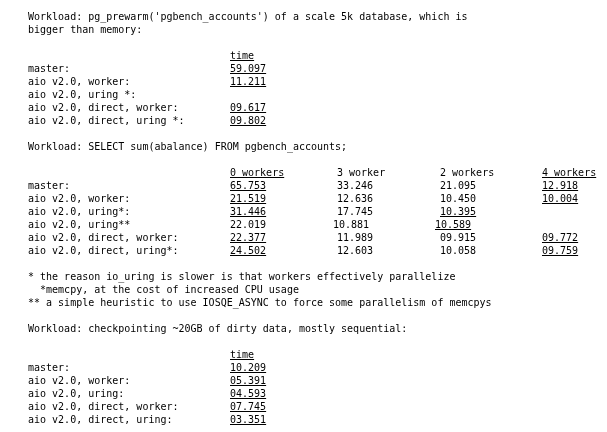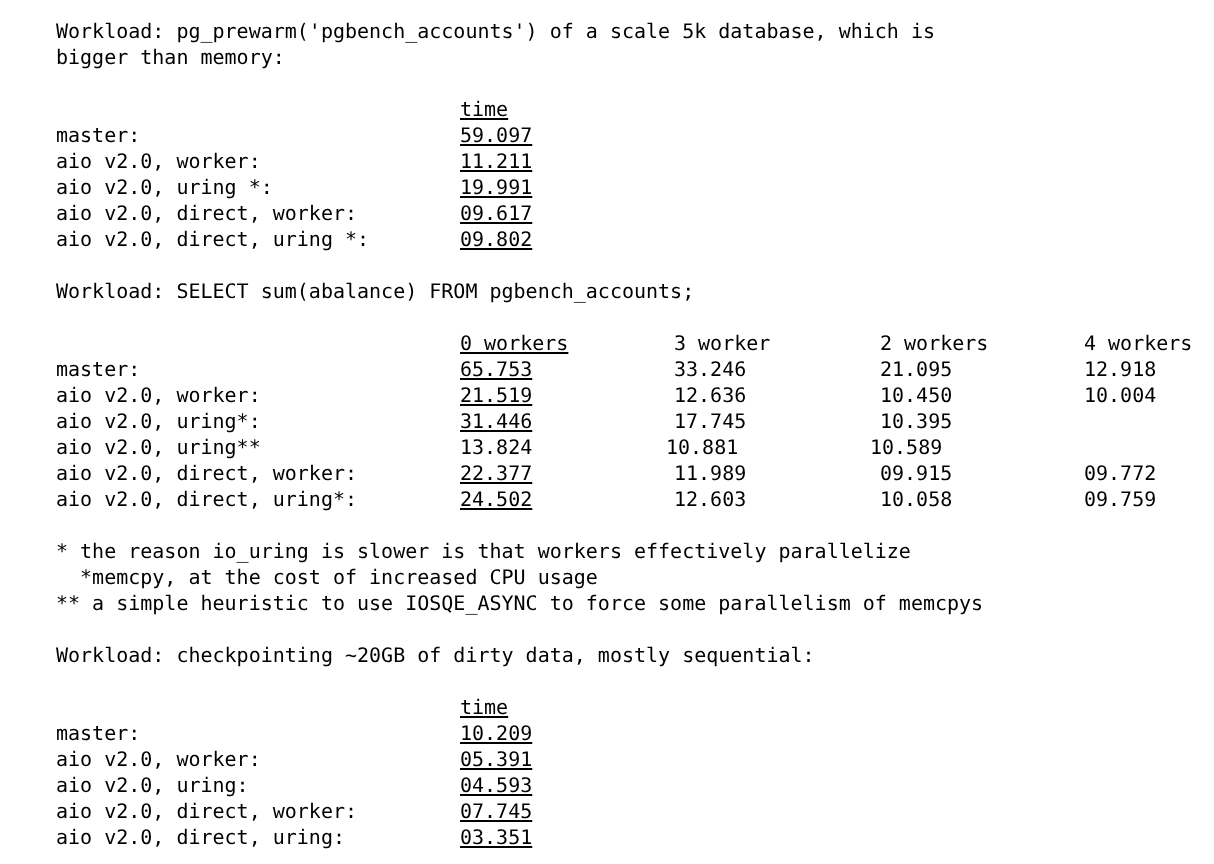--- a/index.html
+++ b/index.html
@@ -17,42 +17,42 @@
     color: #000000;
     margin-left: 12px;
   }
   .line { white-space: pre; height: 13px; }
   .row  { display: flex; }
   .label { flex: 0 0 202px; width: 202px; white-space: pre; }
   .val   { white-space: pre; }
   .c0 { flex: 0 0 107px; width: 107px; text-decoration: underline; }
   .c1 { flex: 0 0 103px; width: 103px; }
   .c2 { flex: 0 0 102px; width: 102px; }
-  .c3 { flex: 0 0 auto; }
+  .c3 { flex: 0 0 auto; text-decoration: underline; }
 </style>
 </head>
 <body>
 
 <div class="doc">
 
   <div class="line">Workload: pg_prewarm('pgbench_accounts') of a scale 5k database, which is</div>
   <div class="line">bigger than memory:</div>
   <div class="line"></div>
 
   <div class="line row">
     <span class="label"></span><span class="val c0">time</span>
   </div>
   <div class="line row">
     <span class="label">master:</span><span class="val c0">59.097</span>
   </div>
   <div class="line row">
     <span class="label">aio v2.0, worker:</span><span class="val c0">11.211</span>
   </div>
   <div class="line row">
-    <span class="label">aio v2.0, uring *:</span><span class="val c0">19.991</span>
+    <span class="label">aio v2.0, uring *:</span>
   </div>
   <div class="line row">
     <span class="label">aio v2.0, direct, worker:</span><span class="val c0">09.617</span>
   </div>
   <div class="line row">
     <span class="label">aio v2.0, direct, uring *:</span><span class="val c0">09.802</span>
   </div>
   <div class="line"></div>
 
   <div class="line">Workload: SELECT sum(abalance) FROM pgbench_accounts;</div>
@@ -64,21 +64,21 @@
   <div class="line row">
     <span class="label">master:</span><span class="val c0">65.753</span><span class="val c1">33.246</span><span class="val c2">21.095</span><span class="val c3">12.918</span>
   </div>
   <div class="line row">
     <span class="label">aio v2.0, worker:</span><span class="val c0">21.519</span><span class="val c1">12.636</span><span class="val c2">10.450</span><span class="val c3">10.004</span>
   </div>
   <div class="line row">
     <span class="label">aio v2.0, uring*:</span><span class="val c0">31.446</span><span class="val c1">17.745</span><span class="val c3">10.395</span>
   </div>
   <div class="line row">
-    <span class="label">aio v2.0, uring**</span><span class="val c1">13.824</span><span class="val c2">10.881</span><span class="val c3">10.589</span>
+    <span class="label">aio v2.0, uring**</span><span class="val c1">22.019</span><span class="val c2">10.881</span><span class="val c3">10.589</span>
   </div>
   <div class="line row">
     <span class="label">aio v2.0, direct, worker:</span><span class="val c0">22.377</span><span class="val c1">11.989</span><span class="val c2">09.915</span><span class="val c3">09.772</span>
   </div>
   <div class="line row">
     <span class="label">aio v2.0, direct, uring*:</span><span class="val c0">24.502</span><span class="val c1">12.603</span><span class="val c2">10.058</span><span class="val c3">09.759</span>
   </div>
   <div class="line"></div>
 
   <div class="line">* the reason io_uring is slower is that workers effectively parallelize</div>

